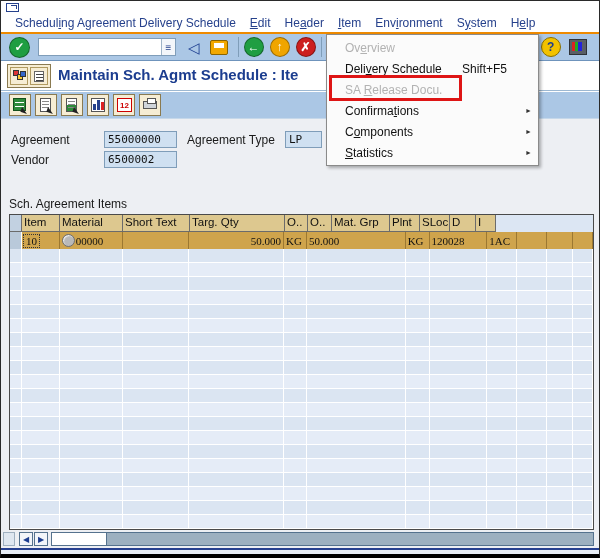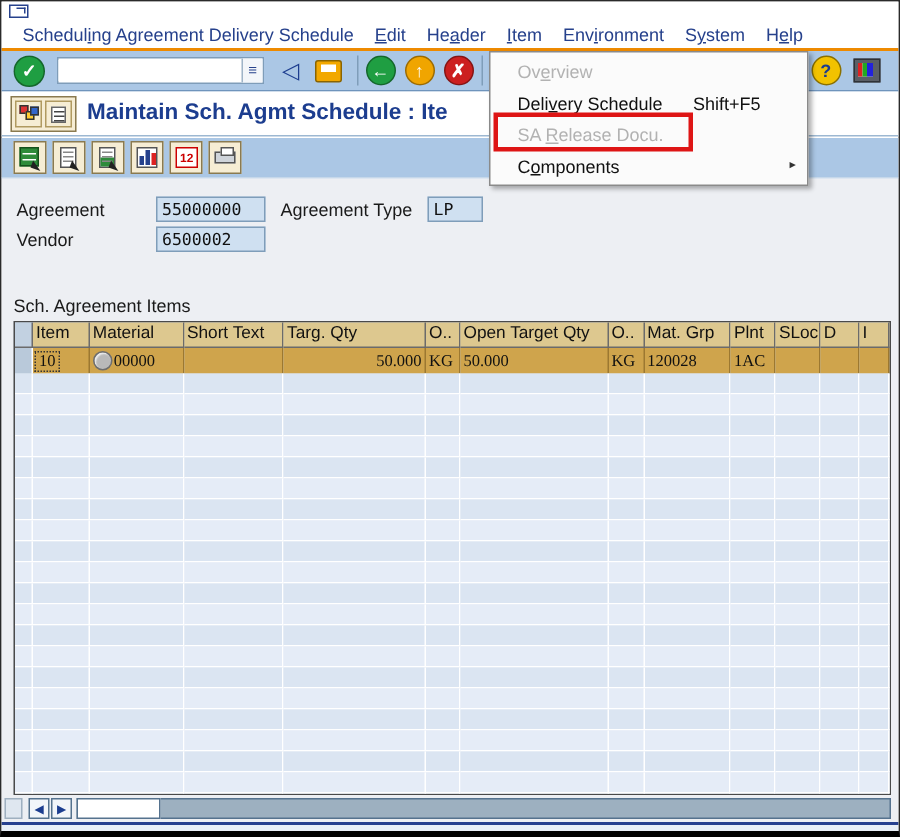--- a/index.html
+++ b/index.html
@@ -208,21 +208,20 @@
     <div id="section-title">Sch. Agreement Items</div>
 
     <div id="sched-table">
       <div class="t-row" id="t-head">
           <div class="h-cell sel-col" style="width: 12px;"></div>
           <div class="h-cell" style="width: 38px;">Item</div>
           <div class="h-cell" style="width: 63px;">Material</div>
           <div class="h-cell" style="width: 67px;">Short Text</div>
           <div class="h-cell" style="width: 95px;">Targ. Qty</div>
           <div class="h-cell" style="width: 23px;">O..</div>
-          <div class="h-cell" style="width: 99px;">Open Target Qty</div>
           <div class="h-cell" style="width: 24px;">O..</div>
           <div class="h-cell" style="width: 58px;">Mat. Grp</div>
           <div class="h-cell" style="width: 30px;">Plnt</div>
           <div class="h-cell" style="width: 30px;">SLoc</div>
           <div class="h-cell" style="width: 26px;">D</div>
           <div class="h-cell" style="width: 20px;">I</div>
         </div>
       <div class="t-row d-row" id="t-sel">
           <div class="d-cell sel-col" style="width: 12px;"></div>
           <div class="d-cell" style="width: 38px;">
@@ -558,19 +557,27 @@
         <span class="dd-label">Ov<u>e</u>rview</span>
       </div>
       <div class="dd-row">
         <span class="dd-label">Deli<u>v</u>ery Schedule</span>
         <span class="dd-shortcut">Shift+F5</span>
       </div>
       <div class="dd-row disabled">
         <span class="dd-label">SA <u>R</u>elease Docu.</span>
       </div>
       <div class="dd-row">
+        <span class="dd-label">Confirma<u>t</u>ions</span>
+        <span class="dd-sub">►</span>
+      </div>
+      <div class="dd-row">
         <span class="dd-label">C<u>o</u>mponents</span>
         <span class="dd-sub">►</span>
       </div>
+      <div class="dd-row">
+        <span class="dd-label"><u>S</u>tatistics</span>
+        <span class="dd-sub">►</span>
+      </div>
     </div>
   <div id="red-box" class="abs"></div>
 
 </div>
 
 </body></html>

